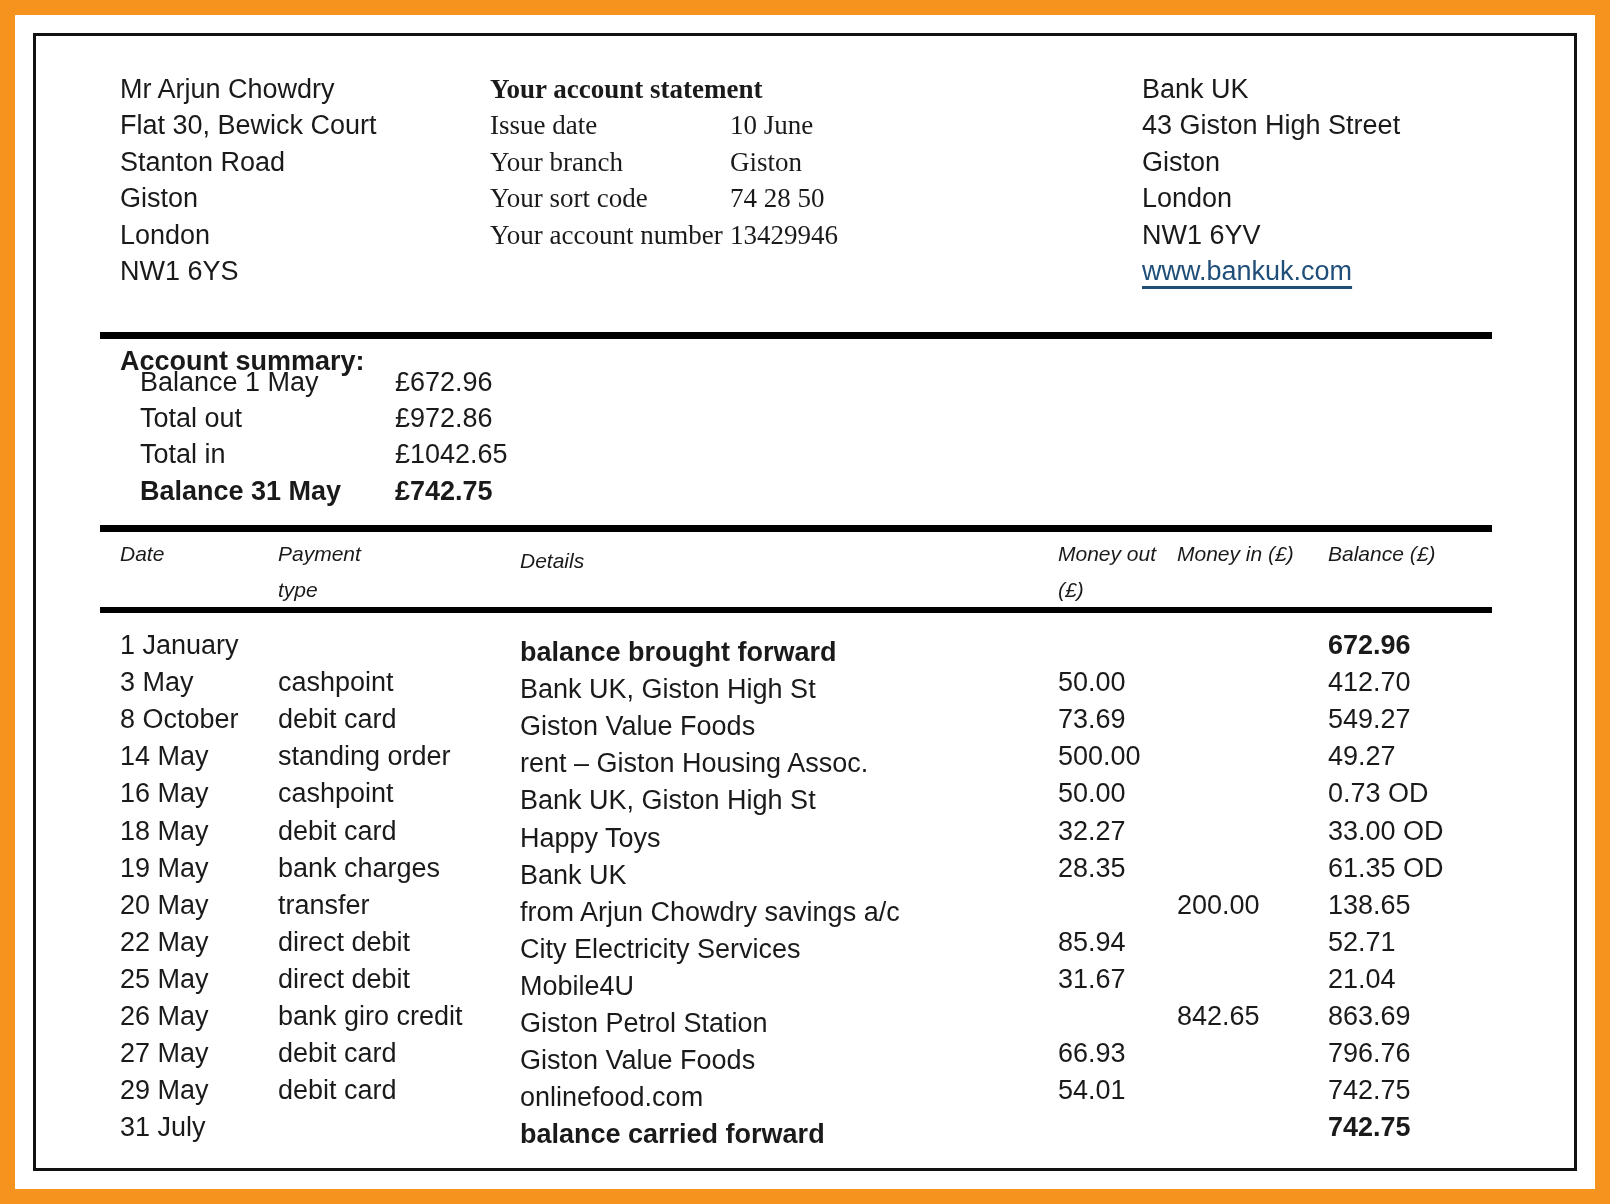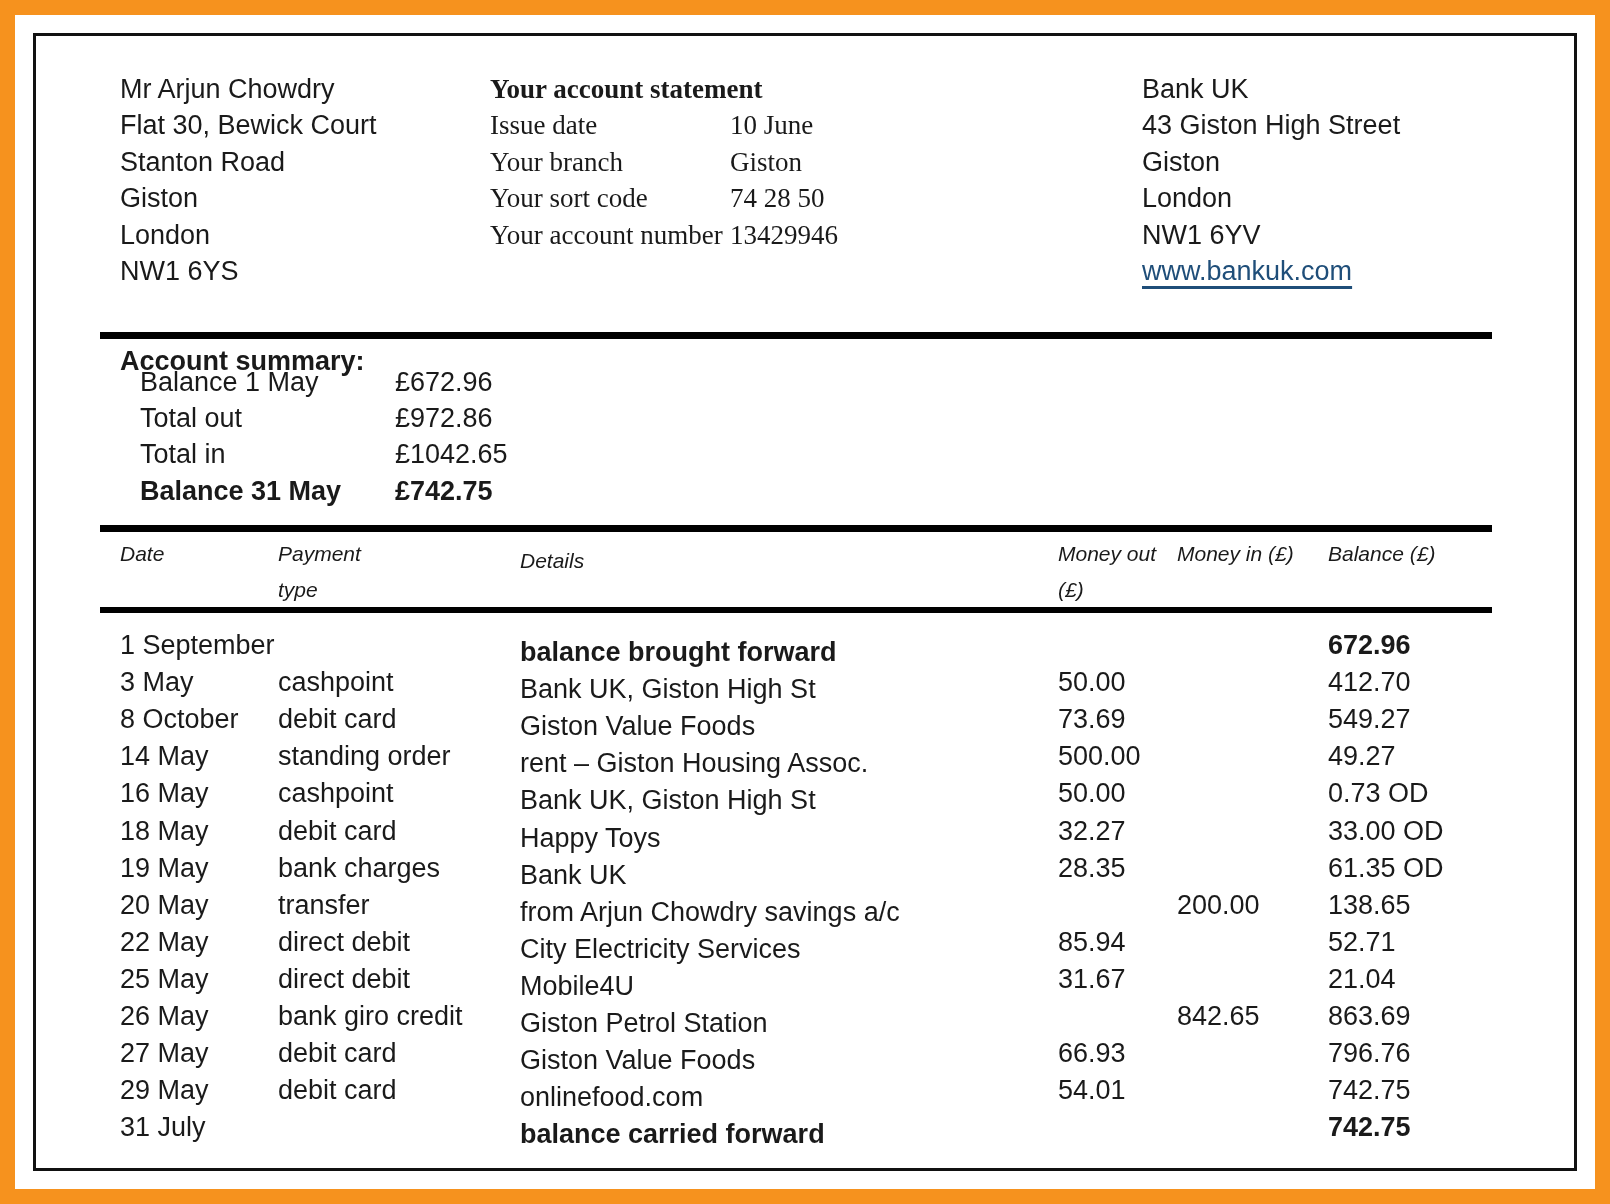--- a/index.html
+++ b/index.html
@@ -123,21 +123,21 @@
     <div class="th c-date">Date</div>
     <div class="th c-type">Payment type</div>
     <div class="th c-details">Details</div>
     <div class="th c-out">Money out (£)</div>
     <div class="th c-in">Money in (£)</div>
     <div class="th c-balance">Balance (£)</div>
   </div>
 
   <div class="abs tbody" id="txn-rows">
       <div class="trow" style="top: 612px;">
-        <span class="td c-date">1 September</span>
+        <span class="td c-date">1 January</span>
         <span class="td c-type"></span>
         <span class="td c-details bold">balance brought forward</span>
         <span class="td c-out"></span>
         <span class="td c-in"></span>
         <span class="td c-balance bold">672.96</span>
       </div>
       <div class="trow" style="top: 649.1px;">
         <span class="td c-date">3 May</span>
         <span class="td c-type">cashpoint</span>
         <span class="td c-details">Bank UK, Giston High St</span>

